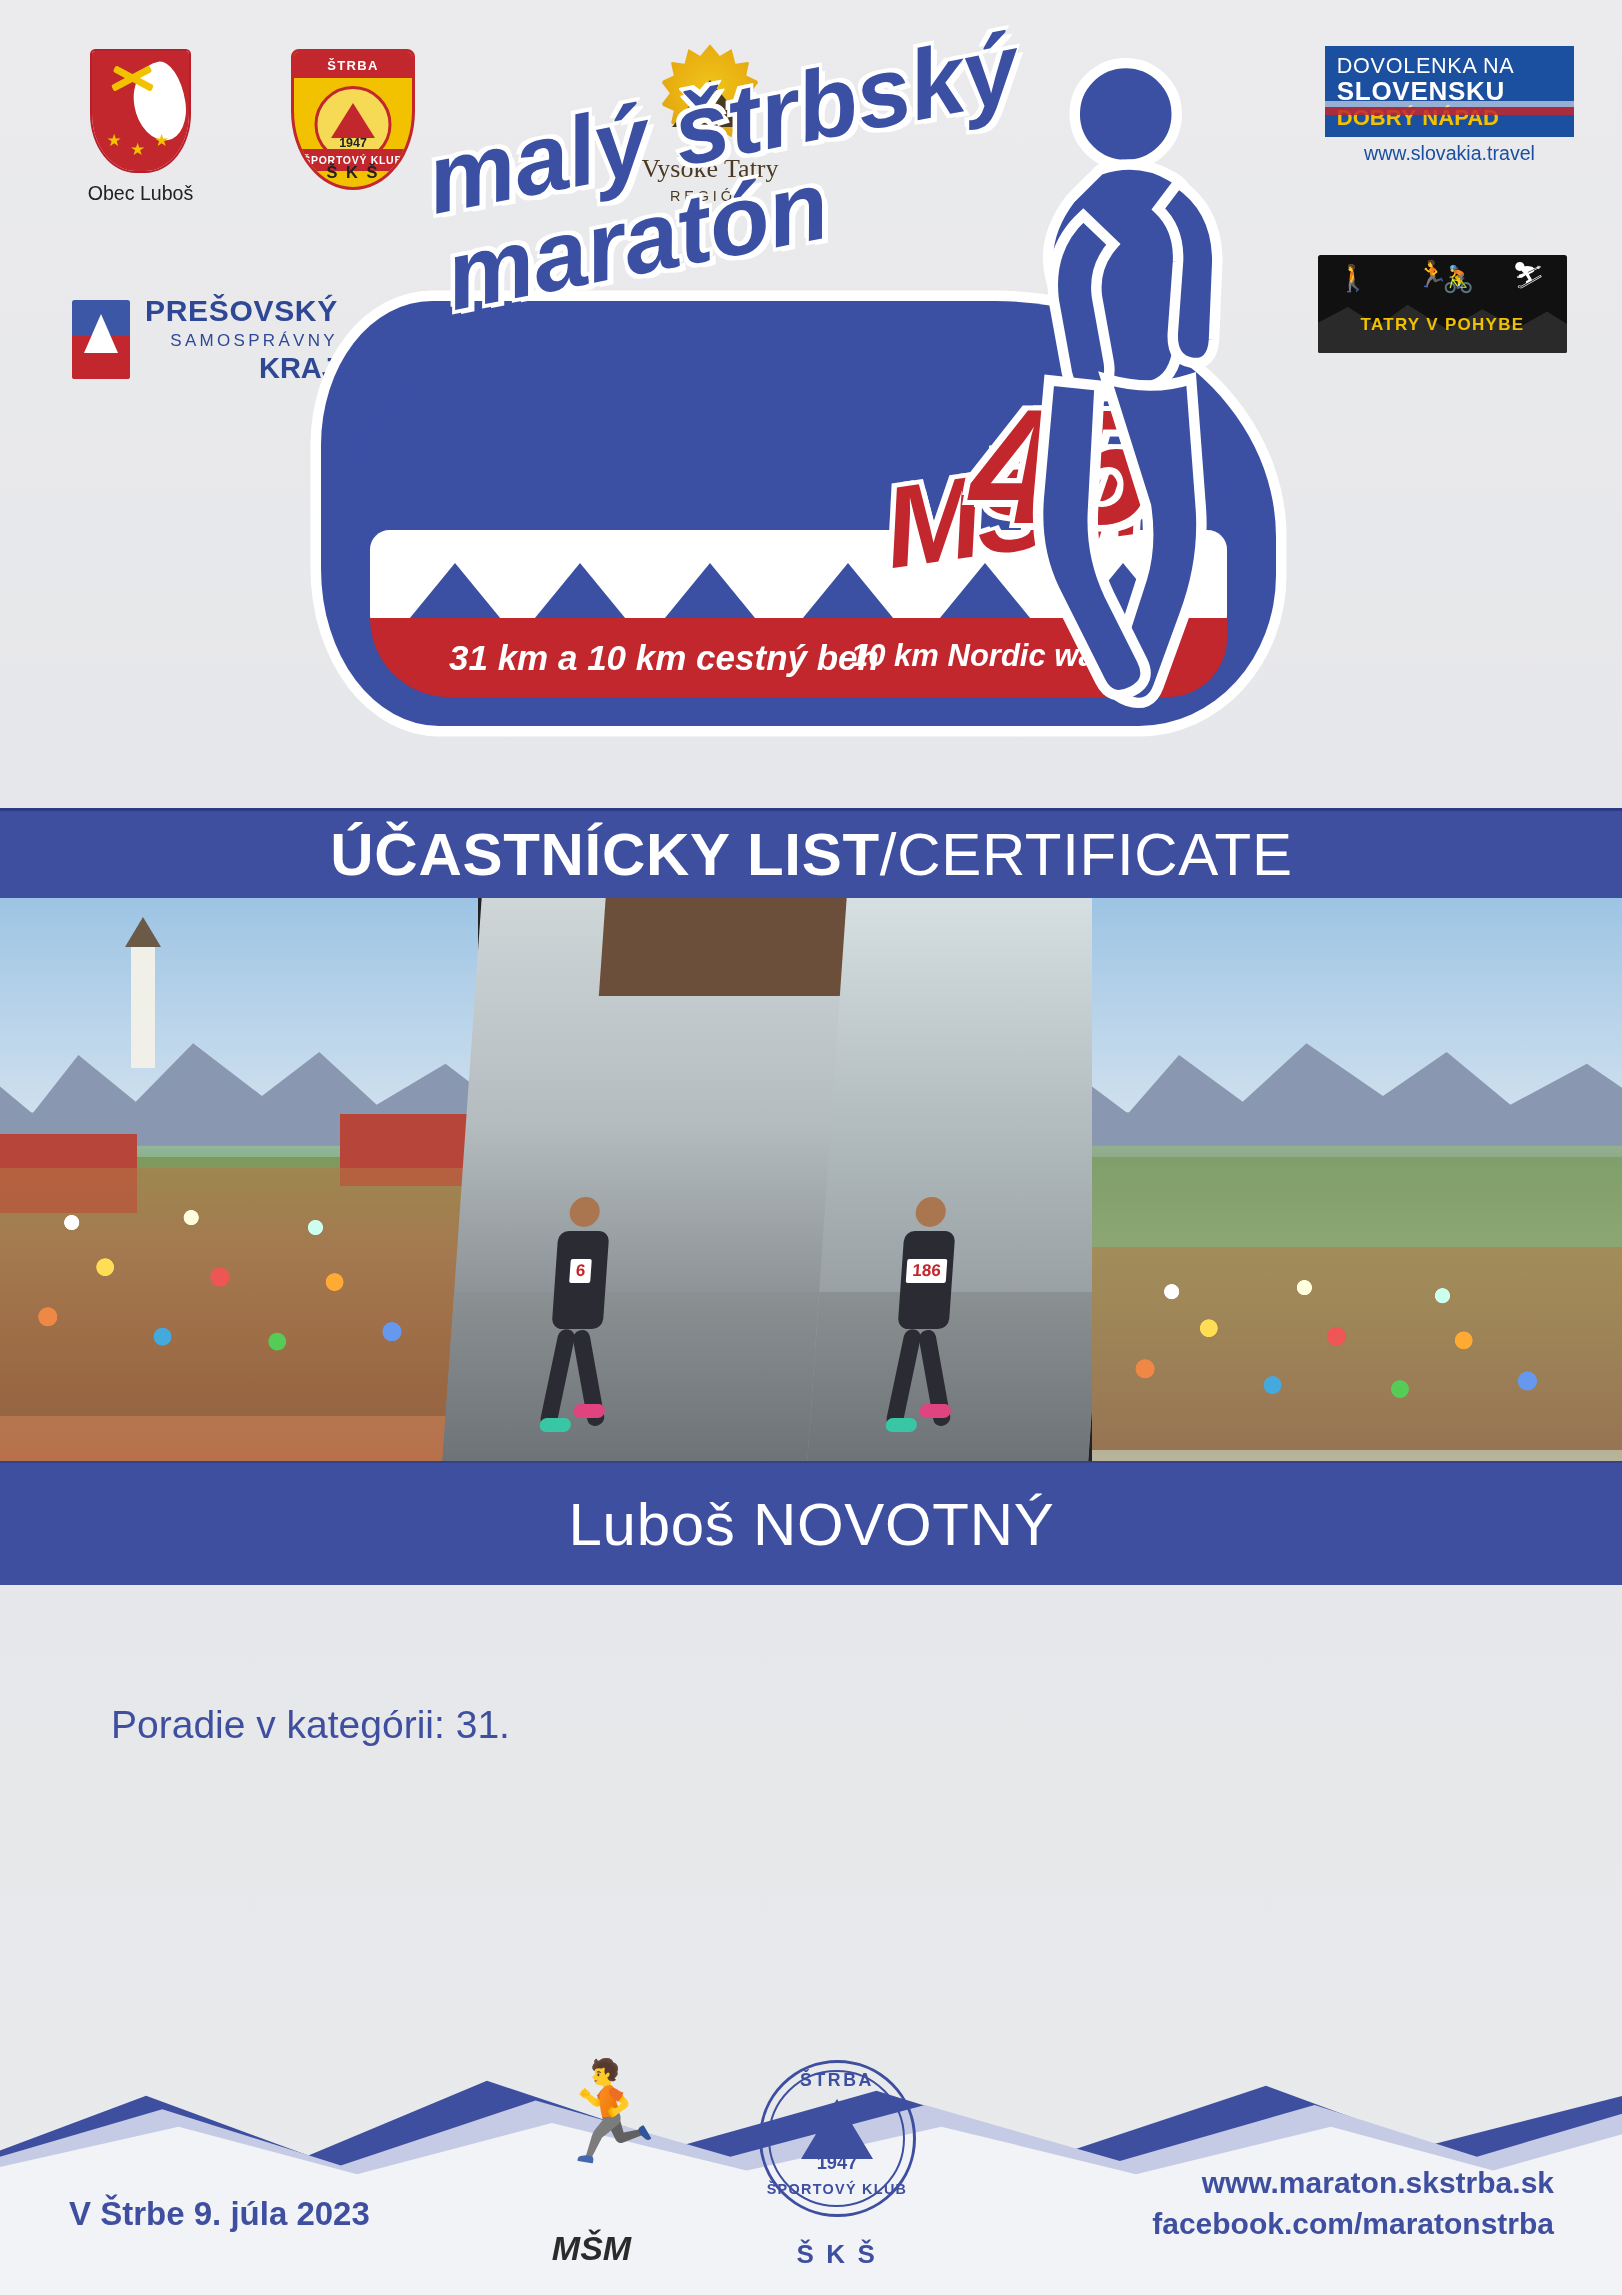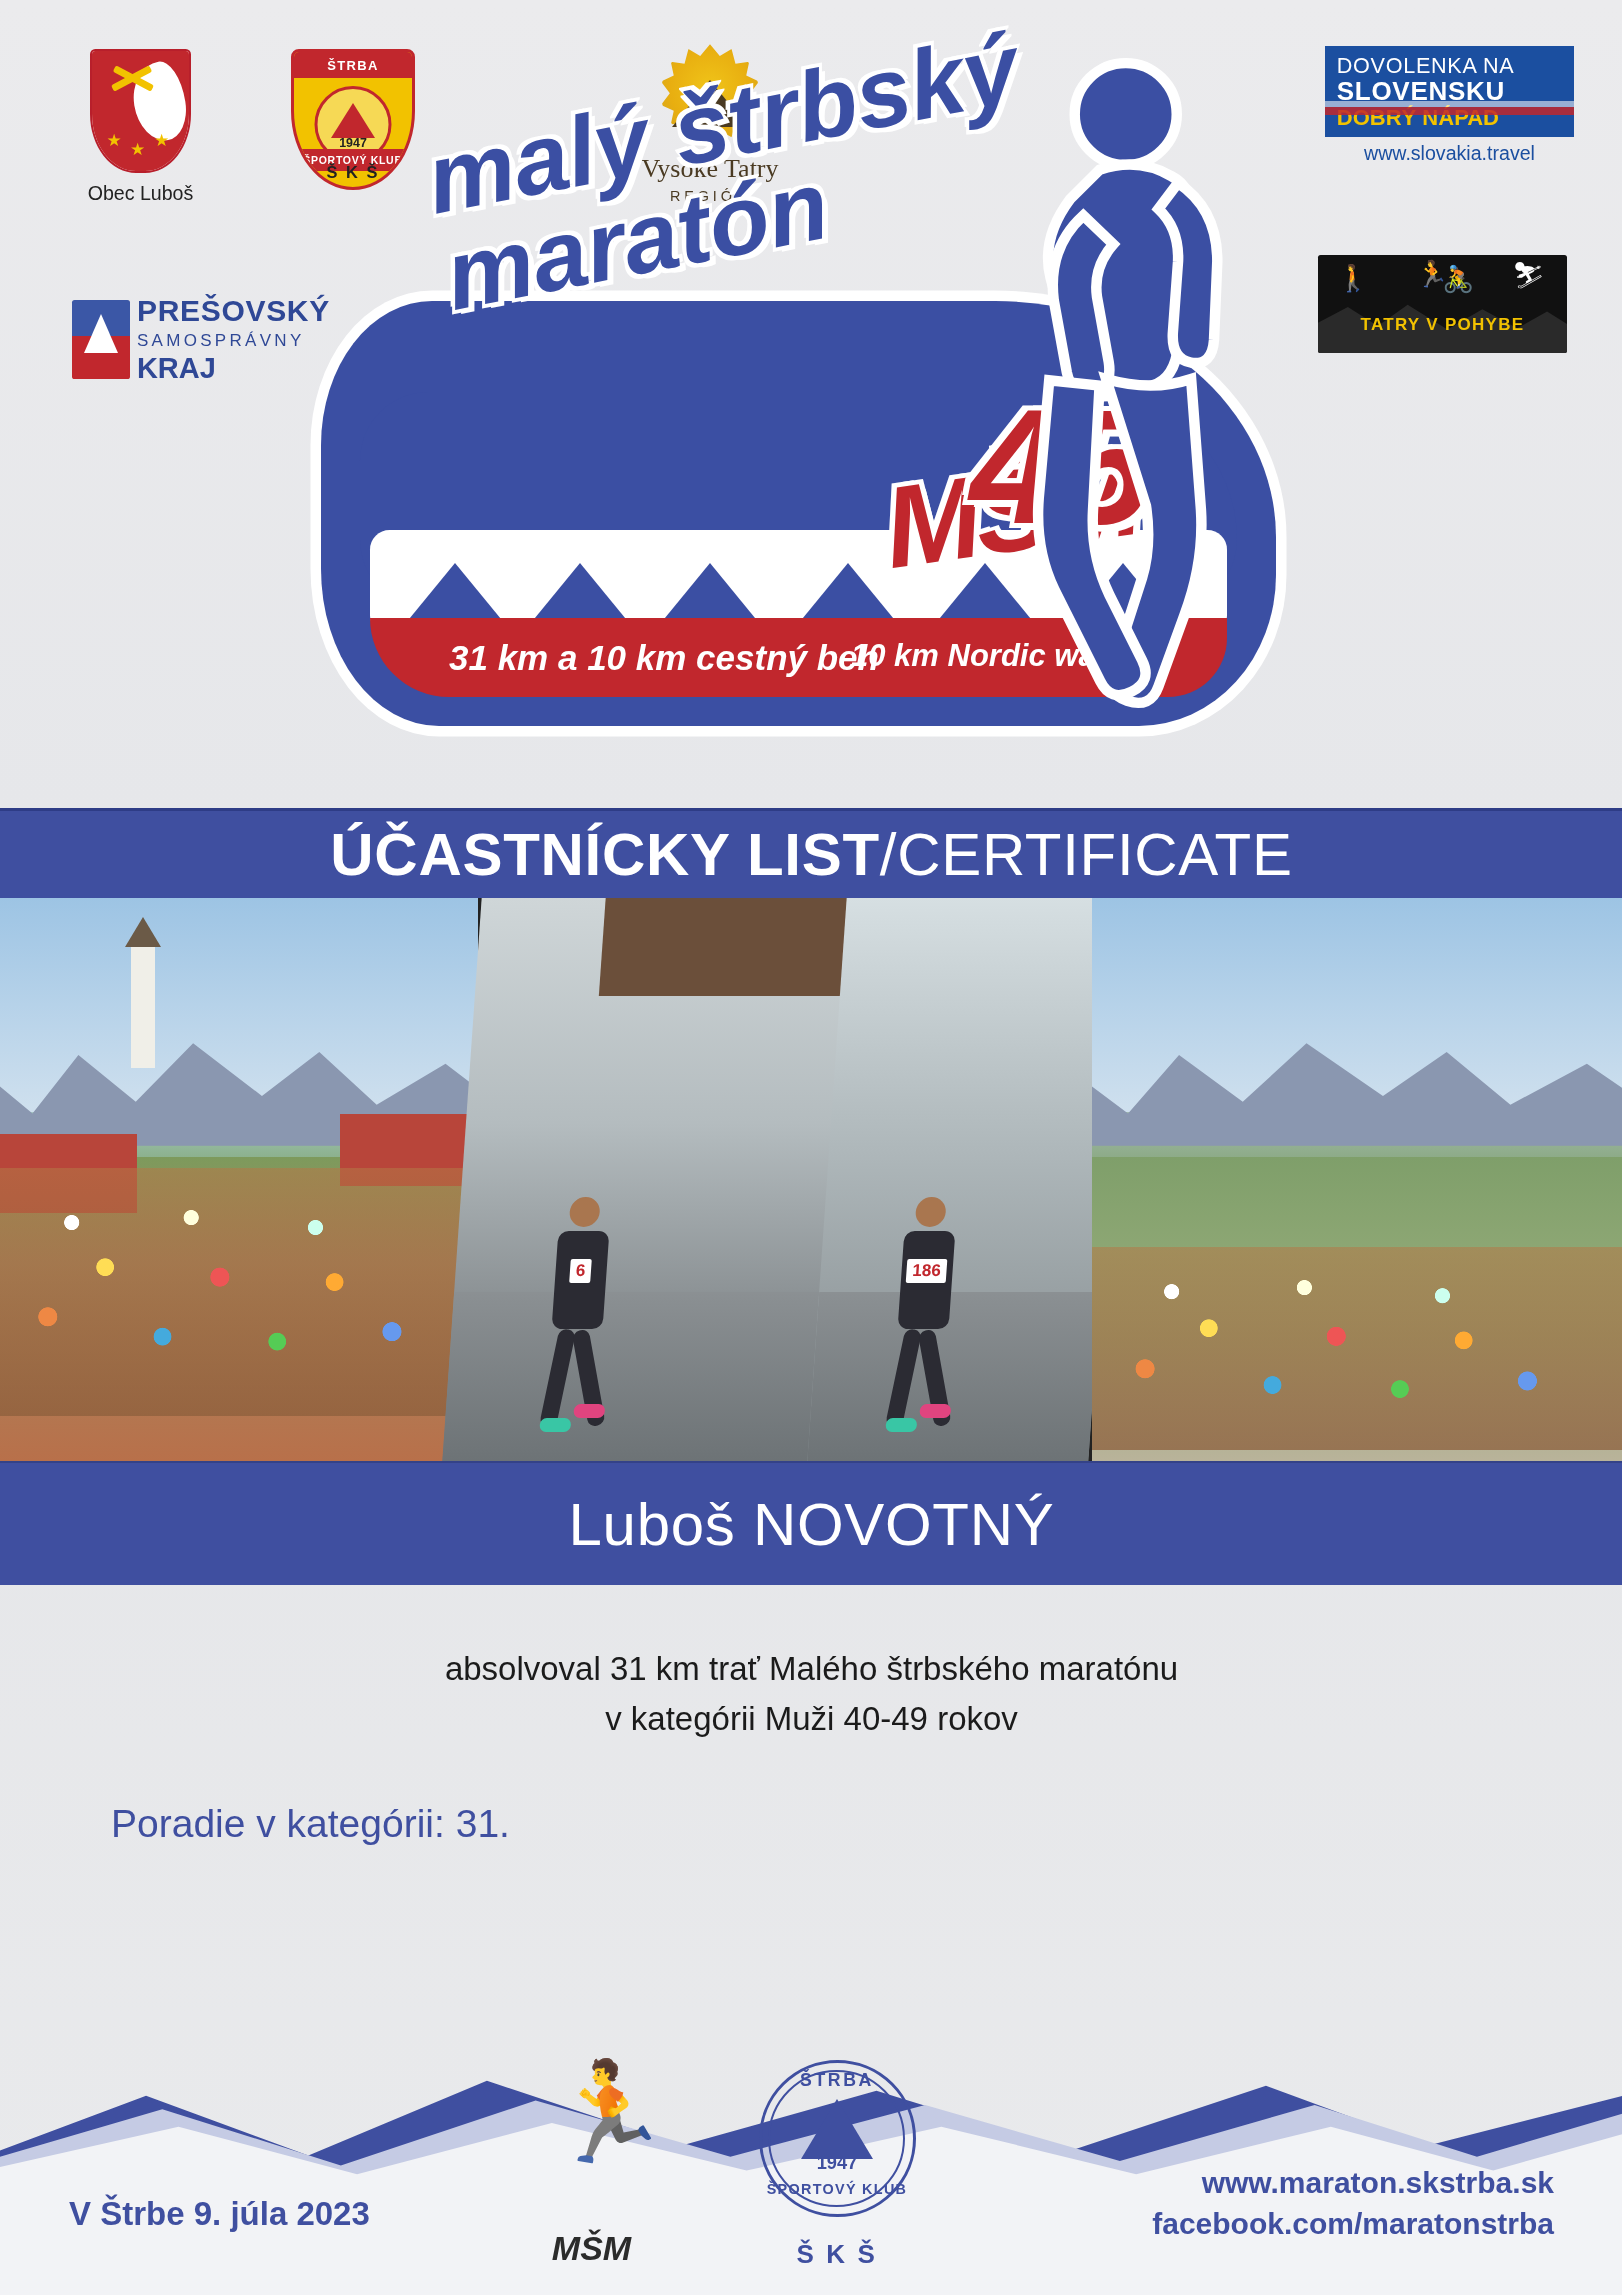--- a/index.html
+++ b/index.html
@@ -95,21 +95,21 @@
     display: inline-block; vertical-align: middle;
     width: 58px; height: 79px; position: relative;
     background: linear-gradient(180deg, #3b57a6 0%, #3b57a6 45%, #c1272d 45%, #c1272d 100%);
     border-radius: 2.6px;
   }
   .presov-mark::after {
     content: ""; position: absolute; left: 11.8px; top: 14.4px;
     width: 0; height: 0; border-left: 17px solid transparent; border-right: 17px solid transparent;
     border-bottom: 39px solid #fff;
   }
-  .presov-txt { display: inline-block; vertical-align: middle; margin-left: 4px; }
+  .presov-txt { display: inline-block; vertical-align: middle; margin-left: 12px; text-align: right; }
   .presov-txt .l1 { font-size: 30px; font-weight: bold; color: #2f4896; letter-spacing: 0.7px; }
   .presov-txt .l2 { font-size: 17px; color: #2f4896; letter-spacing: 3.3px; margin-top: 2.6px; }
   .presov-txt .l3 { font-size: 29px; font-weight: bold; color: #2f4896; margin-top: 1.3px; }
 
   .logo-tatry { position: absolute; right: 805px; top: 39px; width: 216px; text-align: center; }
   .logo-tatry .sun-wrap { position: relative; height: 115px; }
   .logo-tatry .sun {
     position: absolute; left: 50%; top: 5.2px; transform: translateX(-50%);
     width: 98px; height: 98px; border-radius: 50%;
     background: radial-gradient(circle at 50% 45%, #f0c419 0%, #e8ae10 55%, #caa026 100%);
@@ -515,24 +515,20 @@
       <div class="ground"></div>
       <div class="crowd" style="bottom:2%;height:36%;"></div>
     </div>
   </div>
 
   <div class="name-bar">
     <span class="nm">Luboš NOVOTNÝ</span>
   </div>
 
   <div class="body-zone">
-    <div class="desc">
-      <div>absolvoval 31 km trať Malého štrbského maratónu</div>
-      <div>v kategórii Muži 40-49 rokov</div>
-    </div>
     <div class="results">
       <div>
         <span>Poradie v kategórii:</span>
         <span>31.</span>
       </div>
     </div>
   </div>
 
   <div class="footer">
     <div class="wave1"></div>

